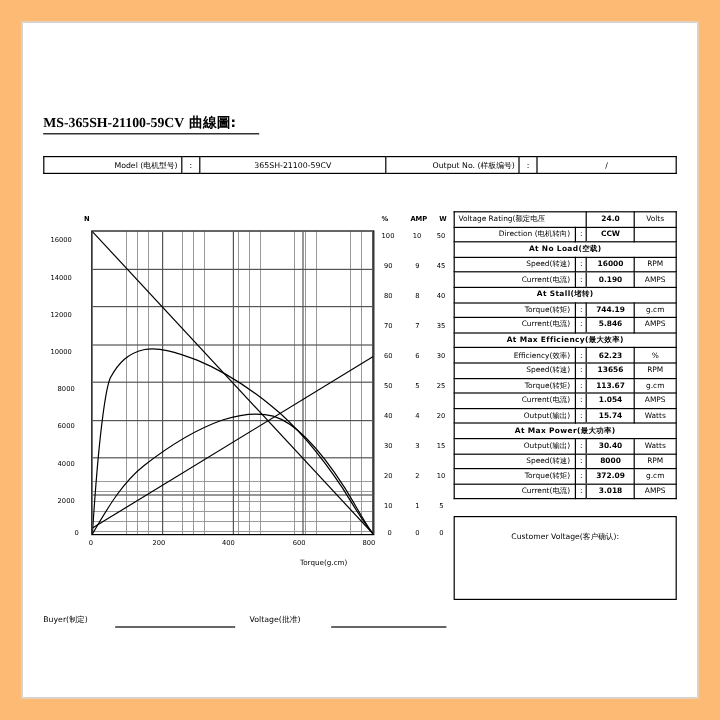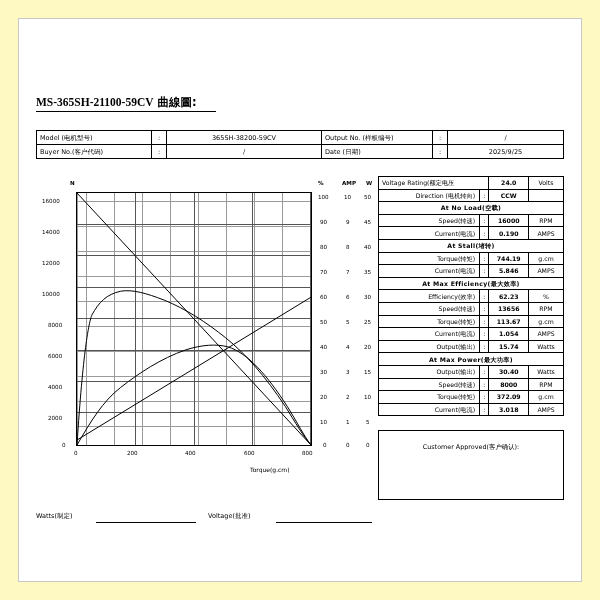--- a/index.html
+++ b/index.html
@@ -6,21 +6,21 @@
   body{
     width:600px;height:600px;
     background:#ffffff;
     font-family:"Liberation Sans", sans-serif;
     color:#000;
     overflow:hidden;
   }
   .page{
     position:relative;
     width:600px;height:600px;
-    background:#fef9c3;
+    background:#fdba74;
   }
   
   .sheet{
     position:absolute;
     left:18px;top:18px;
     width:564px;height:564px;
     border:1px solid #c9c9c9;
     background:#fff;
     box-sizing:border-box;
   }
@@ -49,20 +49,21 @@
     border-collapse:collapse;
     font-size:6.5px;
     font-family:"DejaVu Sans", sans-serif;
   }
   .hdr td{
     border:1px solid #000;
     height:13px;
     padding:0 3px;
     white-space:nowrap;
     line-height:12px;
+    text-align:right;
   }
   .hdr .lbl{width:108px;}
   .hdr .colon{width:8px;text-align:center;}
   .hdr .val{width:148px;text-align:center;}
   .hdr .lbl2{width:104px;}
   .hdr .val2{text-align:center;}
 
   
   .chartbox{
     position:absolute;
@@ -161,32 +162,24 @@
   <div class="title">
     <span>MS-365SH-21100-59CV</span><span class="cn"> 曲線圖:</span>
   </div>
   <div class="title-rule"></div>
 
   <table class="hdr">
     <tbody>
         <tr>
       <td class="lbl">Model (电机型号)</td>
       <td class="colon">:</td>
-      <td class="val">365SH-38200-59CV</td>
+      <td class="val">365SH-21100-59CV</td>
       <td class="lbl2">Output No. (样板编号)</td>
       <td class="colon">:</td>
       <td class="val2">/</td>
-    </tr>
-    <tr>
-      <td class="lbl">Buyer No.(客户代码)</td>
-      <td class="colon">:</td>
-      <td class="val">/</td>
-      <td class="lbl2">Date (日期)</td>
-      <td class="colon">:</td>
-      <td class="val2">2025/9/25</td>
     </tr>
   </tbody>
     </table>
 
   <div class="chartbox">
 
     <div class="axlab" style="left:34px;top:4px;font-weight:bold;">N</div>
     <div class="axlab" style="left:282px;top:4px;font-weight:bold;">%</div>
     <div class="axlab" style="left:306px;top:4px;font-weight:bold;">AMP</div>
     <div class="axlab" style="left:330px;top:4px;font-weight:bold;">W</div>
@@ -378,22 +371,22 @@
     <tr>
       <td class="name">Current(电流)</td>
       <td class="colon">:</td>
       <td class="num">3.018</td>
       <td class="unit">AMPS</td>
     </tr>
   </tbody>
     </table>
 
   <div class="approve">
-    <span>Customer  Approved(客户确认):</span>
+    <span>Customer  Voltage(客户确认):</span>
   </div>
 
   <div class="footer">
-    <span class="f1">Watts(制定)</span>
+    <span class="f1">Buyer(制定)</span>
     <span class="f2">Voltage(批准)</span>
     <span class="l1"></span>
     <span class="l2"></span>
   </div>
 </div>
 
 </body></html>

